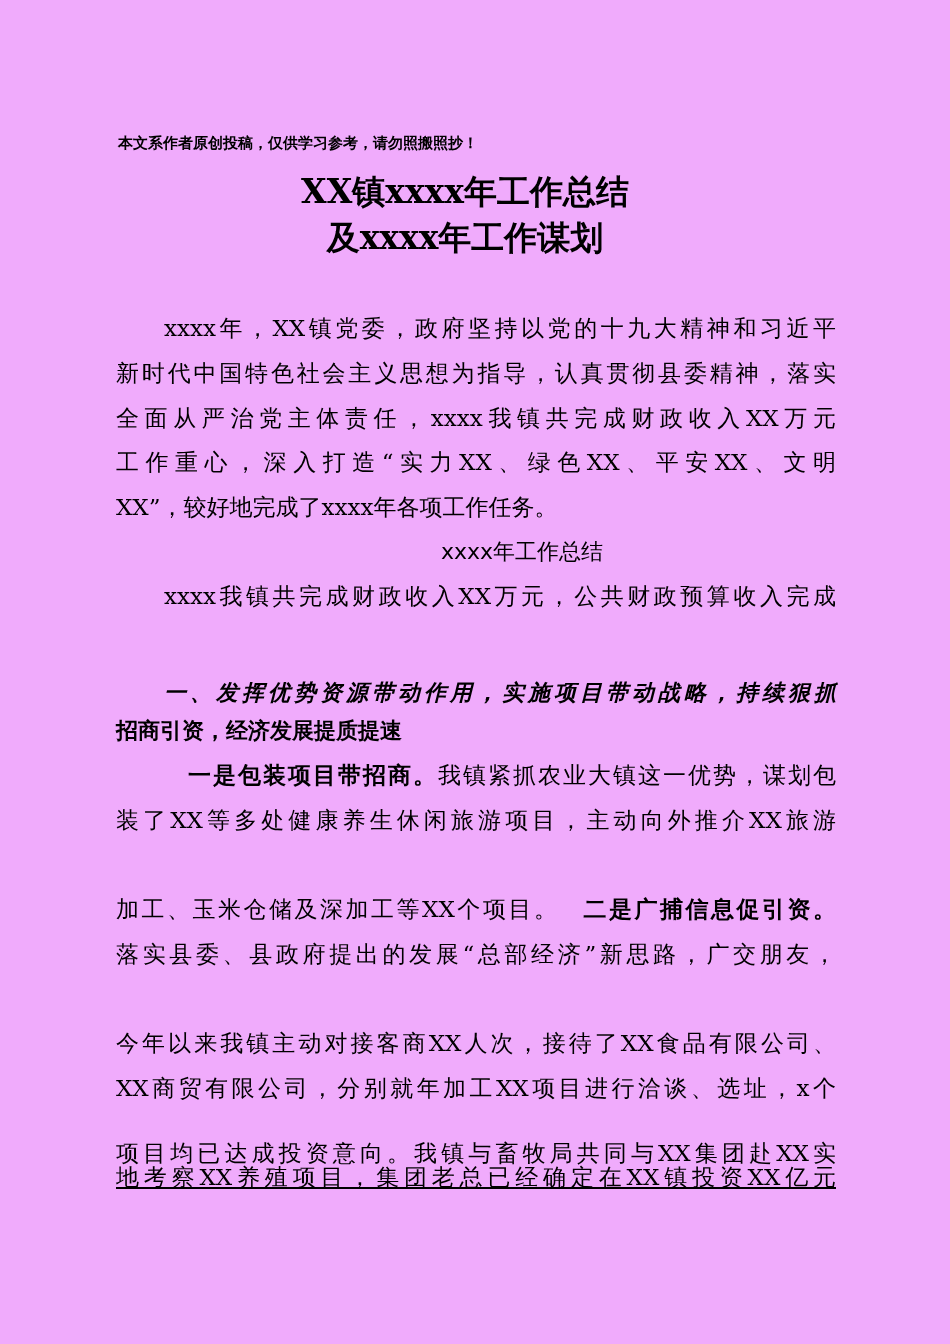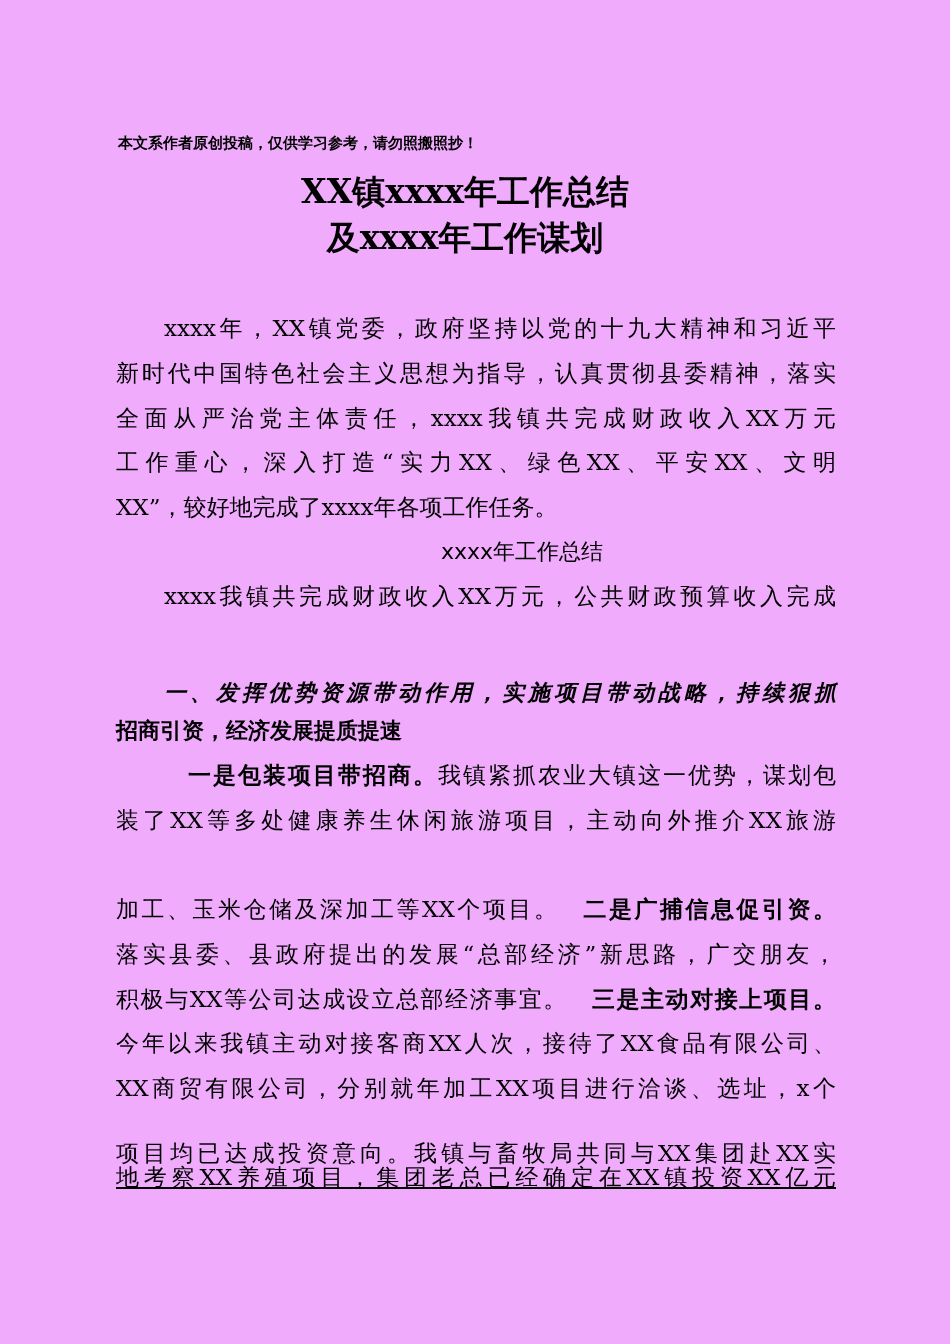--- a/index.html
+++ b/index.html
@@ -43,21 +43,18 @@
   <div class="line last h1" style="top:716px;">招商引资，经济发展提质提速</div>
 
   <div class="line indent" style="top:760px;">
     <b>一是包装项目带招商。</b><span>我镇紧抓农业大镇这一优势，谋划包</span>
   </div>
   <div class="line" style="top:805px;">装了XX等多处健康养生休闲旅游项目，主动向外推介XX旅游</div>
   <div class="line" style="top:894px;">
     <span>加工、玉米仓储及深加工等XX个项目。</span><b>二是广捕信息促引资。</b>
   </div>
   <div class="line" style="top:939px;">落实县委、县政府提出的发展“总部经济”新思路，广交朋友，</div>
-  <div class="line" style="top:984px;">
-    <span>积极与XX等公司达成设立总部经济事宜。</span><b>三是主动对接上项目。</b>
-  </div>
   <div class="line" style="top:1028px;">今年以来我镇主动对接客商XX人次，接待了XX食品有限公司、</div>
   <div class="line" style="top:1073px;">XX商贸有限公司，分别就年加工XX项目进行洽谈、选址，x个</div>
   <div class="line" style="top:1118px;margin-top:20px;">项目均已达成投资意向。我镇与畜牧局共同与XX集团赴XX实</div>
   <div class="line" style="top:1162px;text-decoration:underline;">地考察XX养殖项目，集团老总已经确定在XX镇投资XX亿元</div>
 
 </div>
 
 </body></html>

